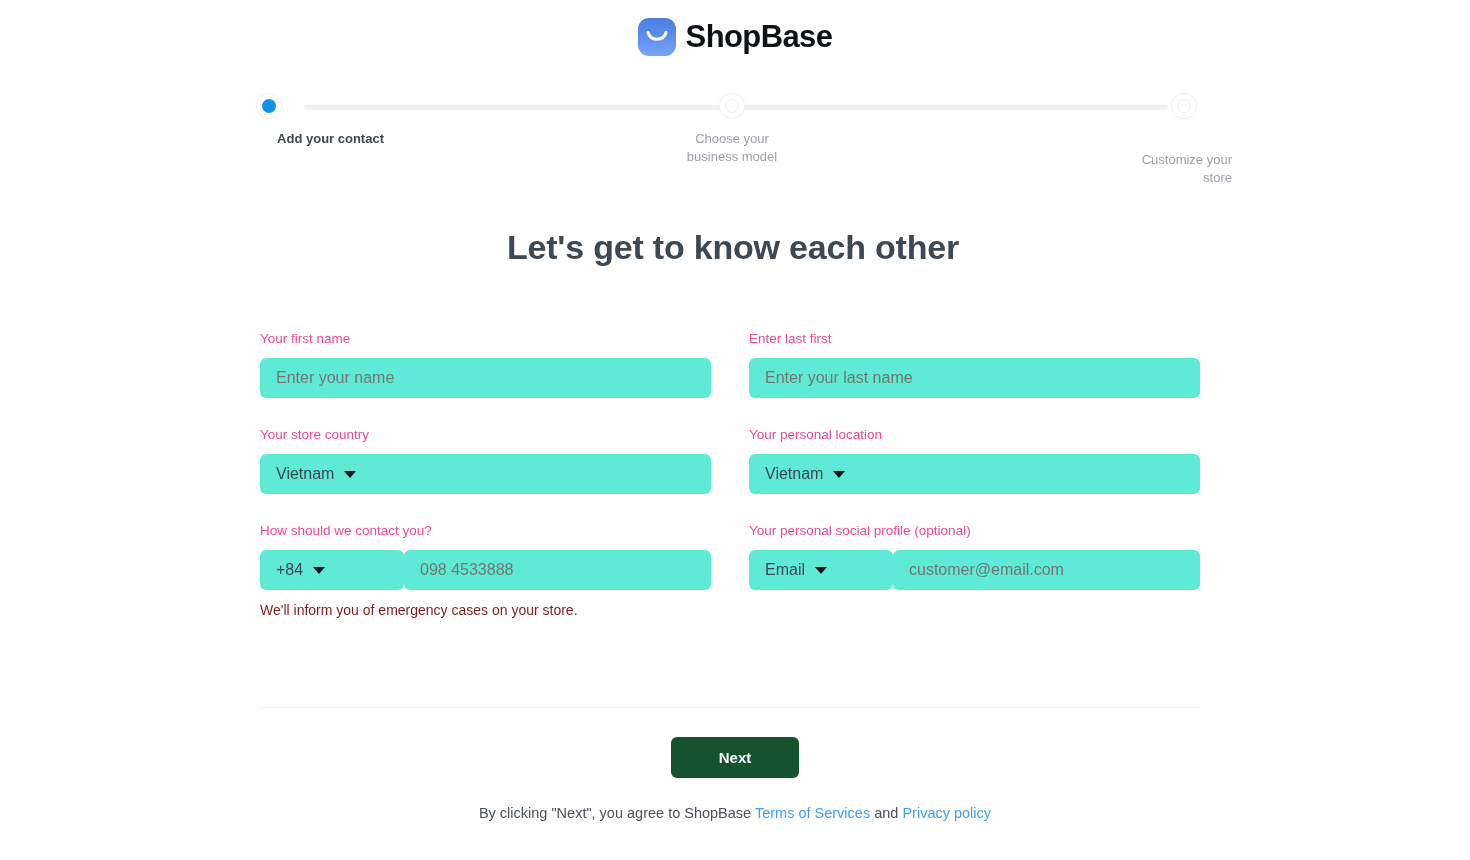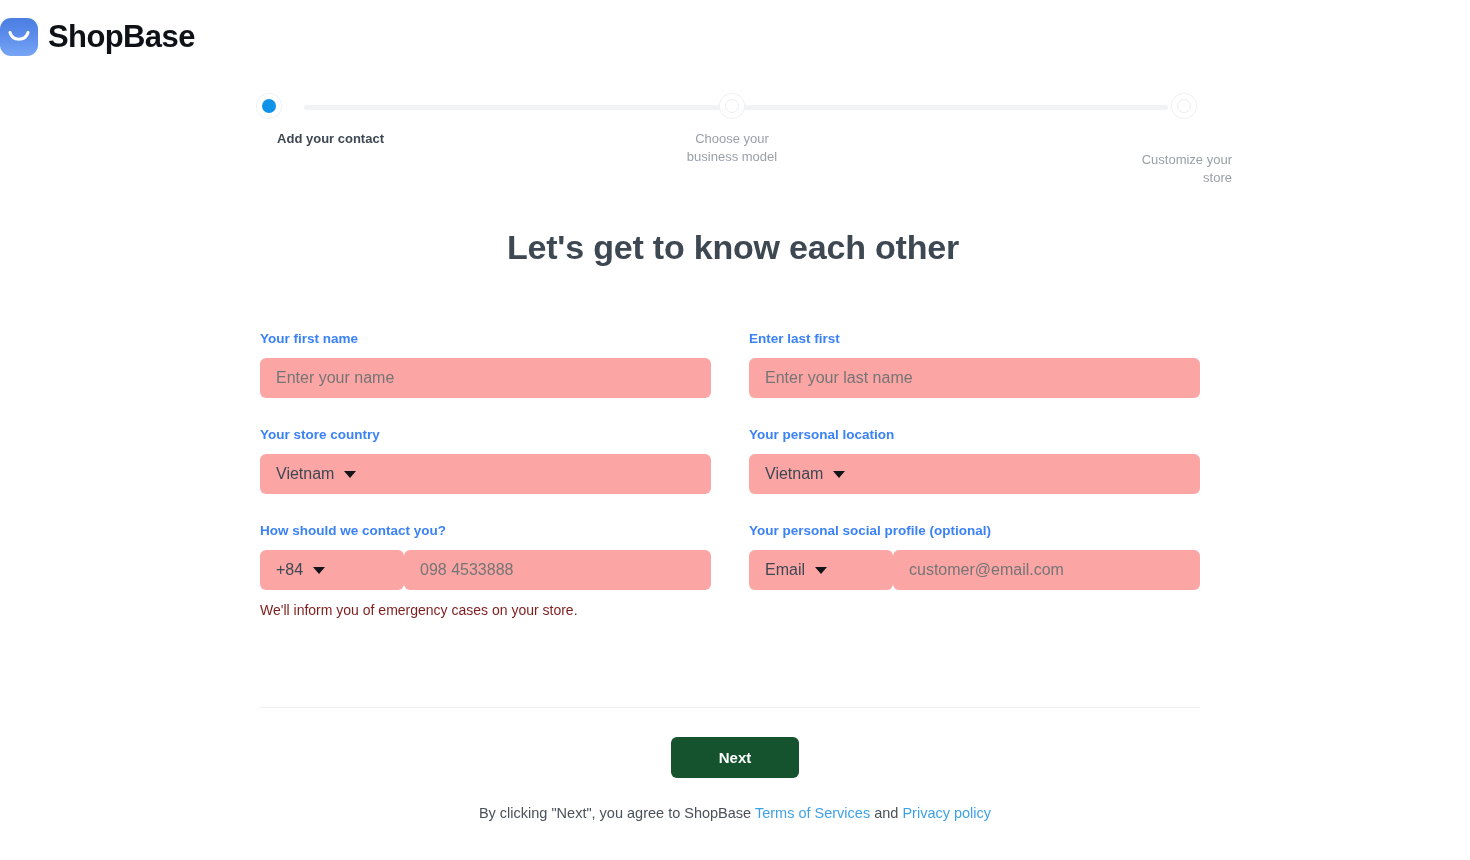--- a/index.html
+++ b/index.html
@@ -18,20 +18,21 @@
     height: 860px;
   }
 
   
   .logo-wrap {
     position: absolute;
     top: 18px;
     left: 0;
     width: 1470px;
     display: flex;
+    justify-content: center;
     align-items: center;
     gap: 10px;
   }
   .logo-mark {
     width: 38px;
     height: 38px;
     border-radius: 11px;
     background: linear-gradient(180deg, #4a7ee0 0%, #5b8cec 45%, #78a5f4 100%);
     display: flex;
     align-items: center;
@@ -140,28 +141,28 @@
     width: 940px;
   }
   .form-row {
     display: flex;
     gap: 38px;
     margin-bottom: 28px;
   }
   .field { width: 461px; }
   .field-label {
     font-size: 13.5px;
-    font-weight: bold;
-    color: #3b82f6;
+    font-weight: normal;
+    color: #ec4899;
     margin-bottom: 10px;
     line-height: 18px;
   }
   .control {
     height: 40px;
-    background: #fca5a5;
+    background: #5eead4;
     border-radius: 6px;
     border: none;
     display: flex;
     align-items: center;
     padding: 0 16px;
     font-size: 16px;
     color: #3d4852;
     width: 100%;
     font-family: "Liberation Sans", sans-serif;
   }

